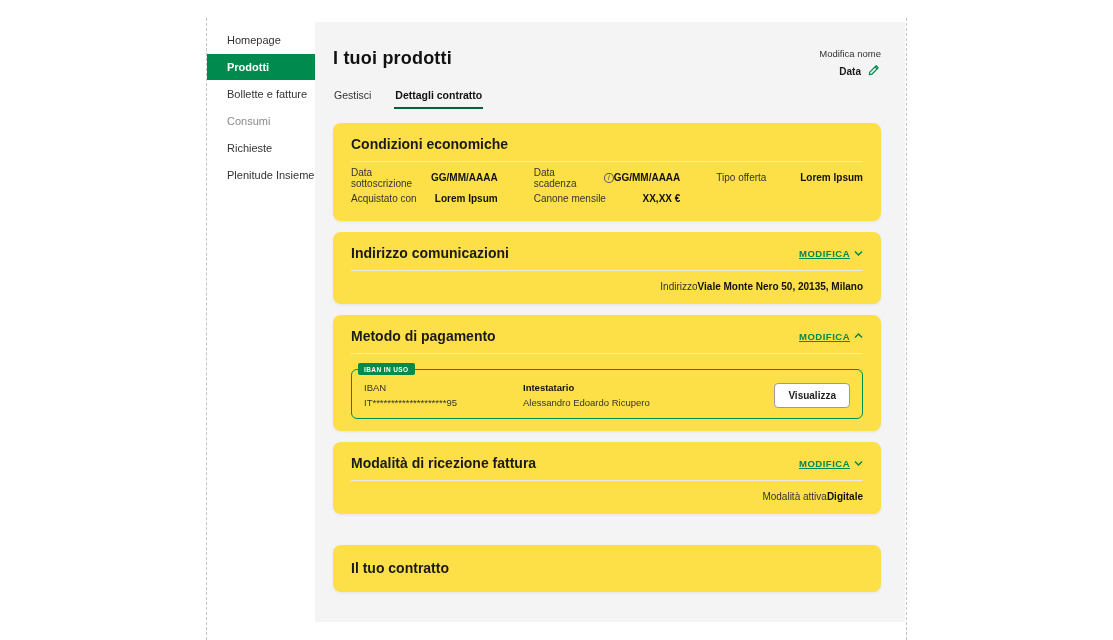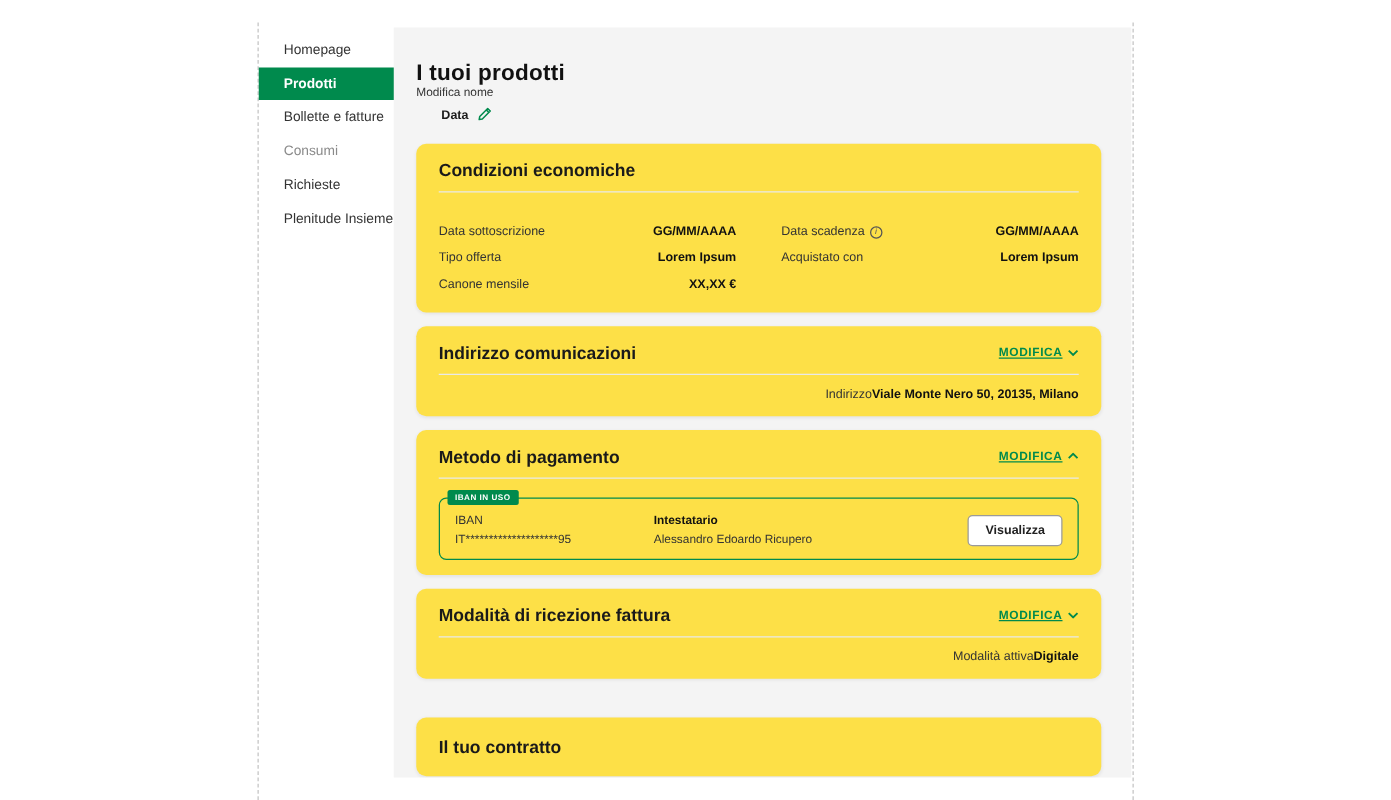--- a/index.html
+++ b/index.html
@@ -18,21 +18,21 @@
   .side-item { height:27px; display:flex; align-items:center; padding-left:20px;
                font-size:11px; color:#333; cursor:pointer; white-space:nowrap; }
   .side-item.muted { color:#8a8a8a; }
   .side-item.active { background:#008A4D; color:#fff; font-weight:bold;
                       border-radius:0 4px 4px 0; width:116px; height:26px; margin:1px 0 0 0; }
 
   
   .main { position:absolute; left:315px; top:22px; width:590px; height:600px;
           background:#F4F4F4; overflow:hidden; padding:26px 24px 0 18px; }
 
-  .header-row { display:flex; justify-content:space-between; align-items:flex-start;flex-direction:column; }
+  .header-row { display:flex; justify-content:space-between; align-items:flex-start; }
   .page-title { font-size:18px; font-weight:bold; color:#111; letter-spacing:.2px; }
   .rename-block { text-align:right; }
   .rename-label { font-size:9.5px; color:#333; }
   .product-line { display:flex; align-items:center; justify-content:flex-end; gap:6px;
                   margin-top:4px; font-size:10px; font-weight:bold; cursor:pointer; }
 
   .tabs { display:flex; gap:22px; margin-top:6px; }
   .tab { font-size:10.5px; color:#333; padding:4px 1px 6px; cursor:pointer; }
   .tab.active { font-weight:bold; color:#111; border-bottom:2.5px solid #00623B; }
 
@@ -41,21 +41,21 @@
   .card.first { margin-top:14px; }
   .card-title { font-size:14px; font-weight:bold; color:#1a1a1a; }
   .card-head { display:flex; justify-content:space-between; align-items:center; }
   .divider { height:1px; background:#e9e9e9; margin-top:9px; }
 
   .modifica { display:flex; align-items:center; gap:4px; cursor:pointer; }
   .modifica span { color:#008A4D; font-weight:bold; font-size:9.5px;
                    letter-spacing:.5px; text-decoration:underline; }
 
   
-  .cond-grid { display:grid; grid-template-columns:1fr 1fr; column-gap:36px; margin-top:21px; }
+  .cond-grid { display:grid; grid-template-columns:1fr 1fr 1fr; column-gap:36px; margin-top:5px; }
   .field { display:flex; justify-content:space-between; align-items:center; height:21px; }
   .flabel { font-size:10px; color:#333; display:flex; align-items:center; gap:4px; }
   .fvalue { font-size:10px; font-weight:bold; color:#111; }
   .info-dot { width:10px; height:10px; border:1px solid #555; border-radius:50%;
               font-size:7px; line-height:8px; text-align:center; color:#555;
               display:inline-block; cursor:pointer; font-style:italic; }
 
   .kv-row { display:flex; justify-content:flex-end; align-items:center; margin-top:10px;padding-left:38px; }
   .kv-label { font-size:10px; color:#333; }
   .kv-value { font-size:10px; font-weight:bold; color:#111; }
@@ -107,20 +107,24 @@
           <span>
             <svg width="14" height="14" viewBox="0 0 15 15" fill="none" stroke="#008A4D" stroke-width="1.3" stroke-linejoin="round">
               <path d="M2.5 12.5 L3 9.8 L9.8 3 L12 5.2 L5.2 12 L2.5 12.5 Z"></path>
               <line x1="8.6" y1="4.2" x2="10.8" y2="6.4"></line>
             </svg>
           </span>
         </div>
       </div>
     </div>
 
+    <div class="tabs">
+      <div class="tab">Gestisci</div>
+      <div class="tab active">Dettagli contratto</div>
+    </div>
 
     <section class="card first">
       <h2 class="card-title">Condizioni economiche</h2>
       <div class="divider"></div>
       <div class="cond-grid">
         <div class="field">
           <span class="flabel">Data sottoscrizione</span>
           <span class="fvalue">GG/MM/AAAA</span>
         </div>
         <div class="field">

